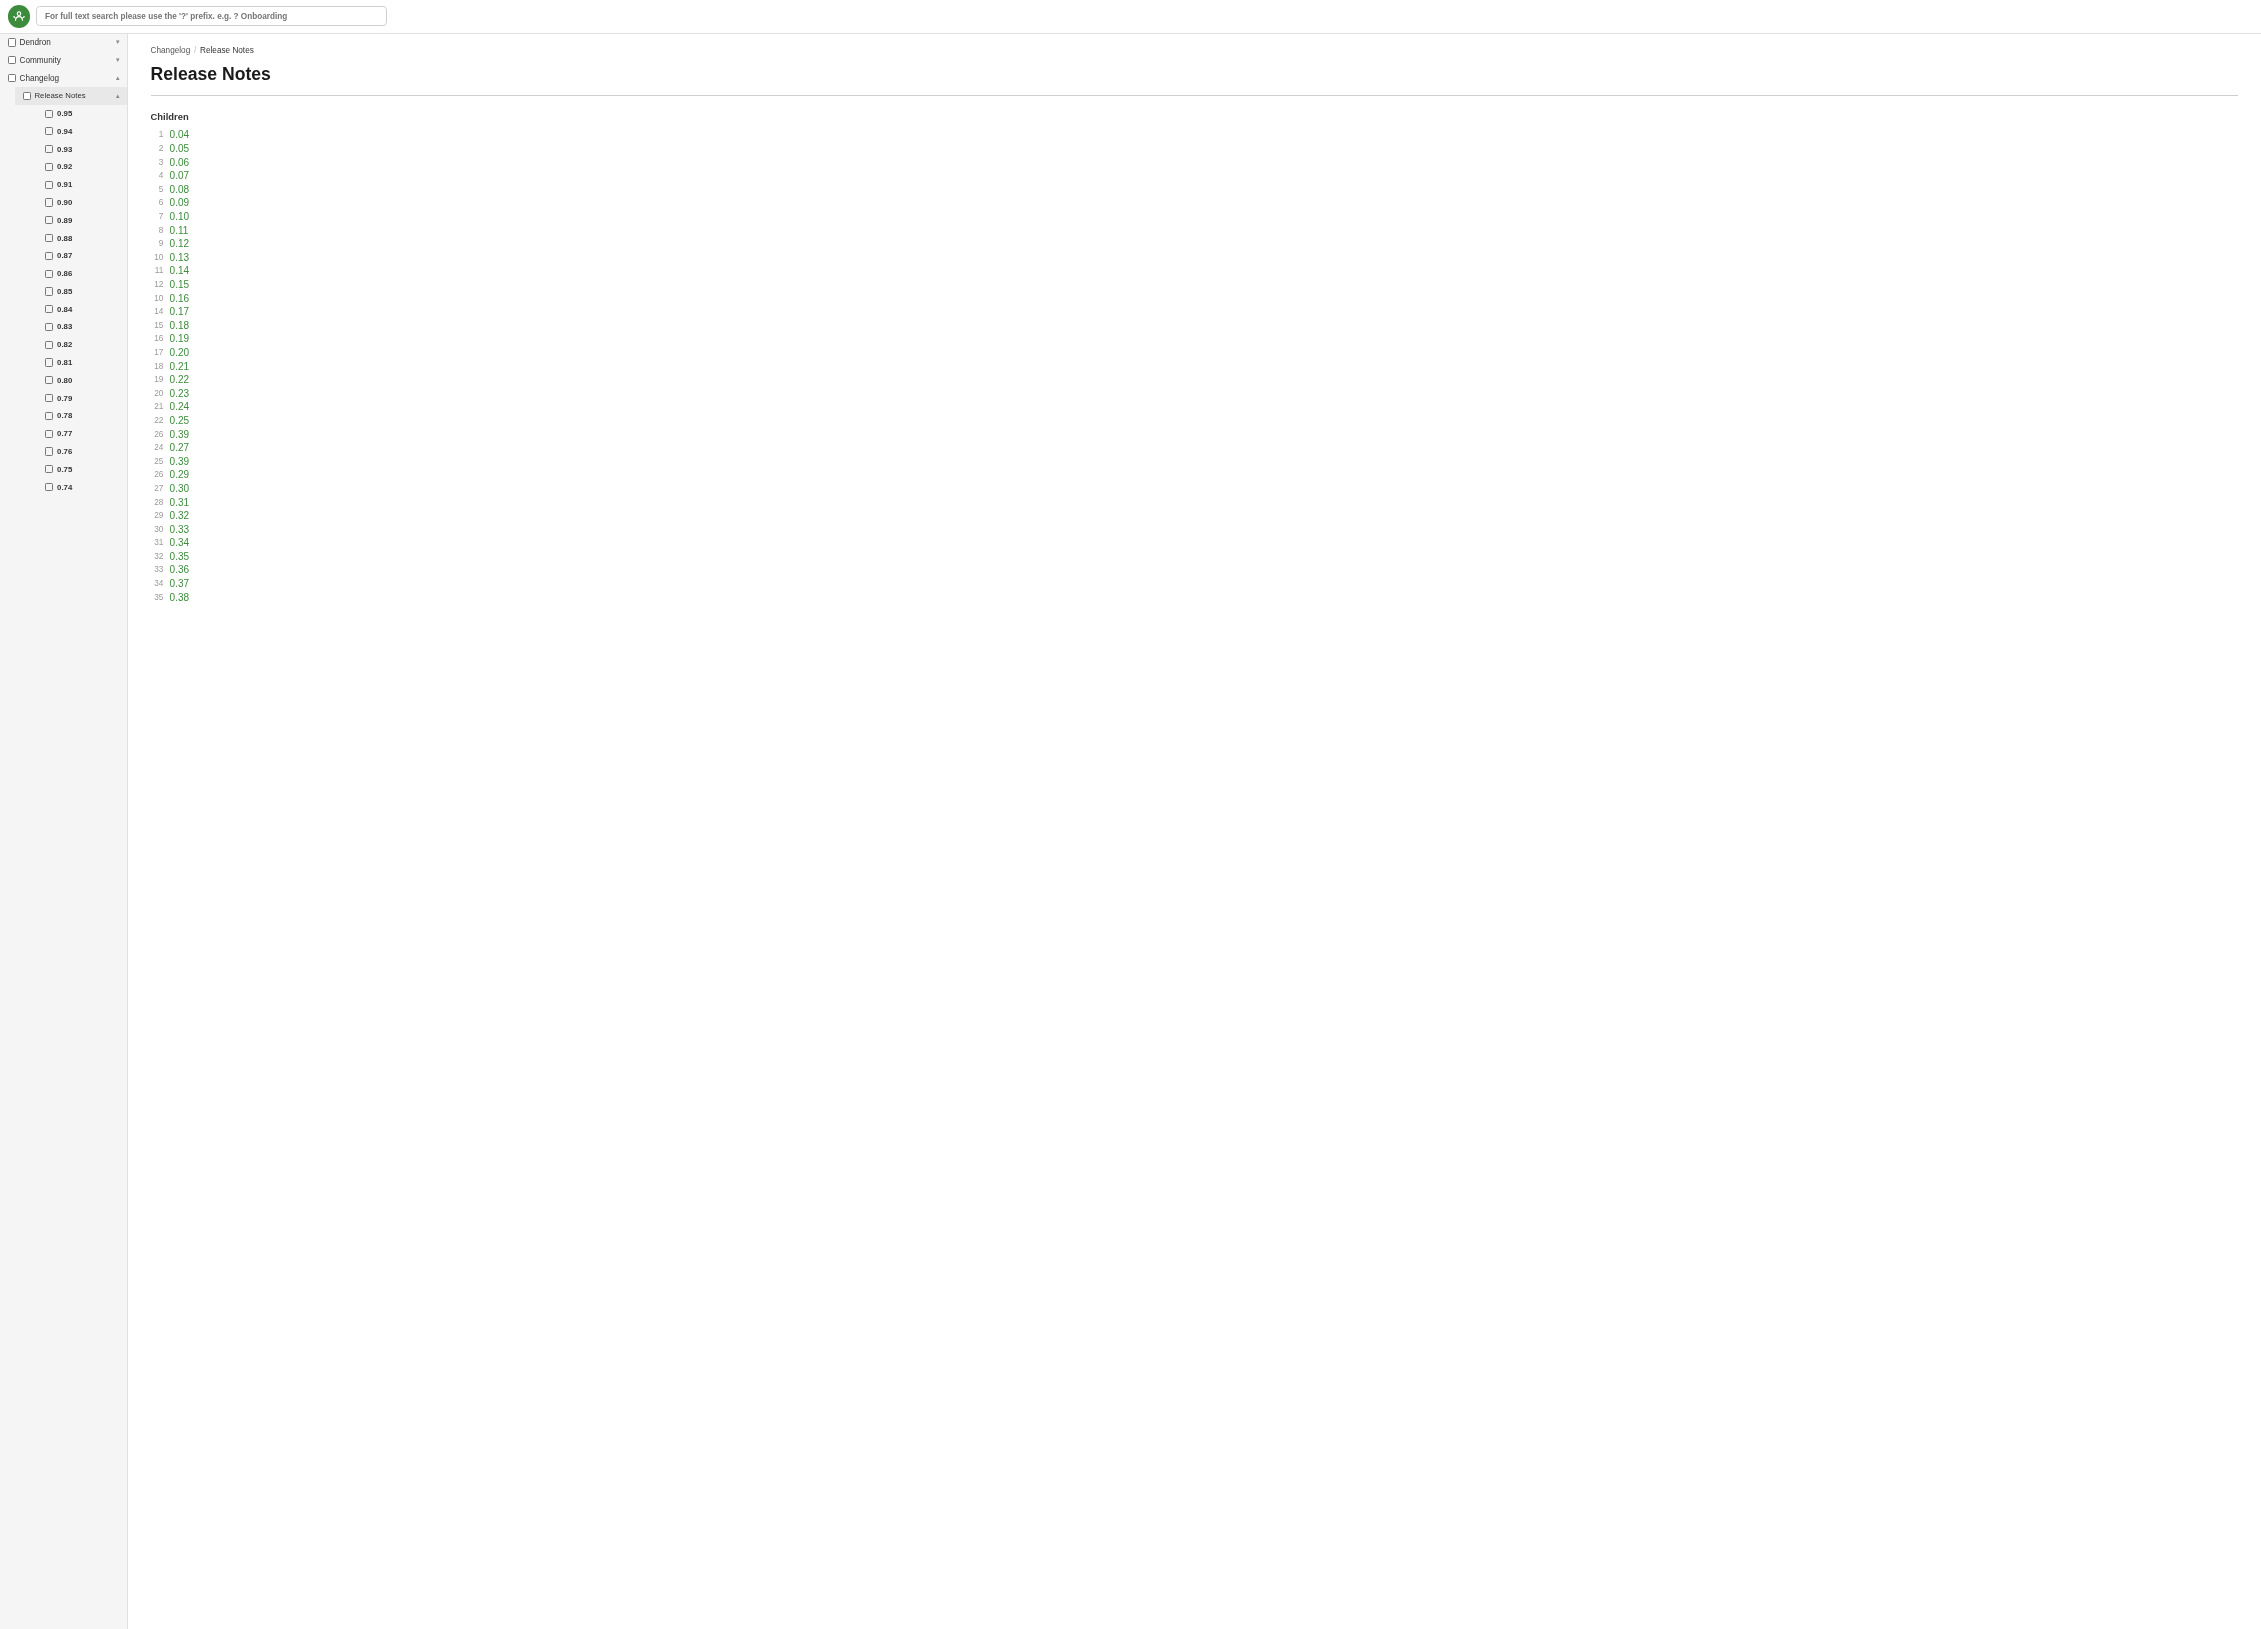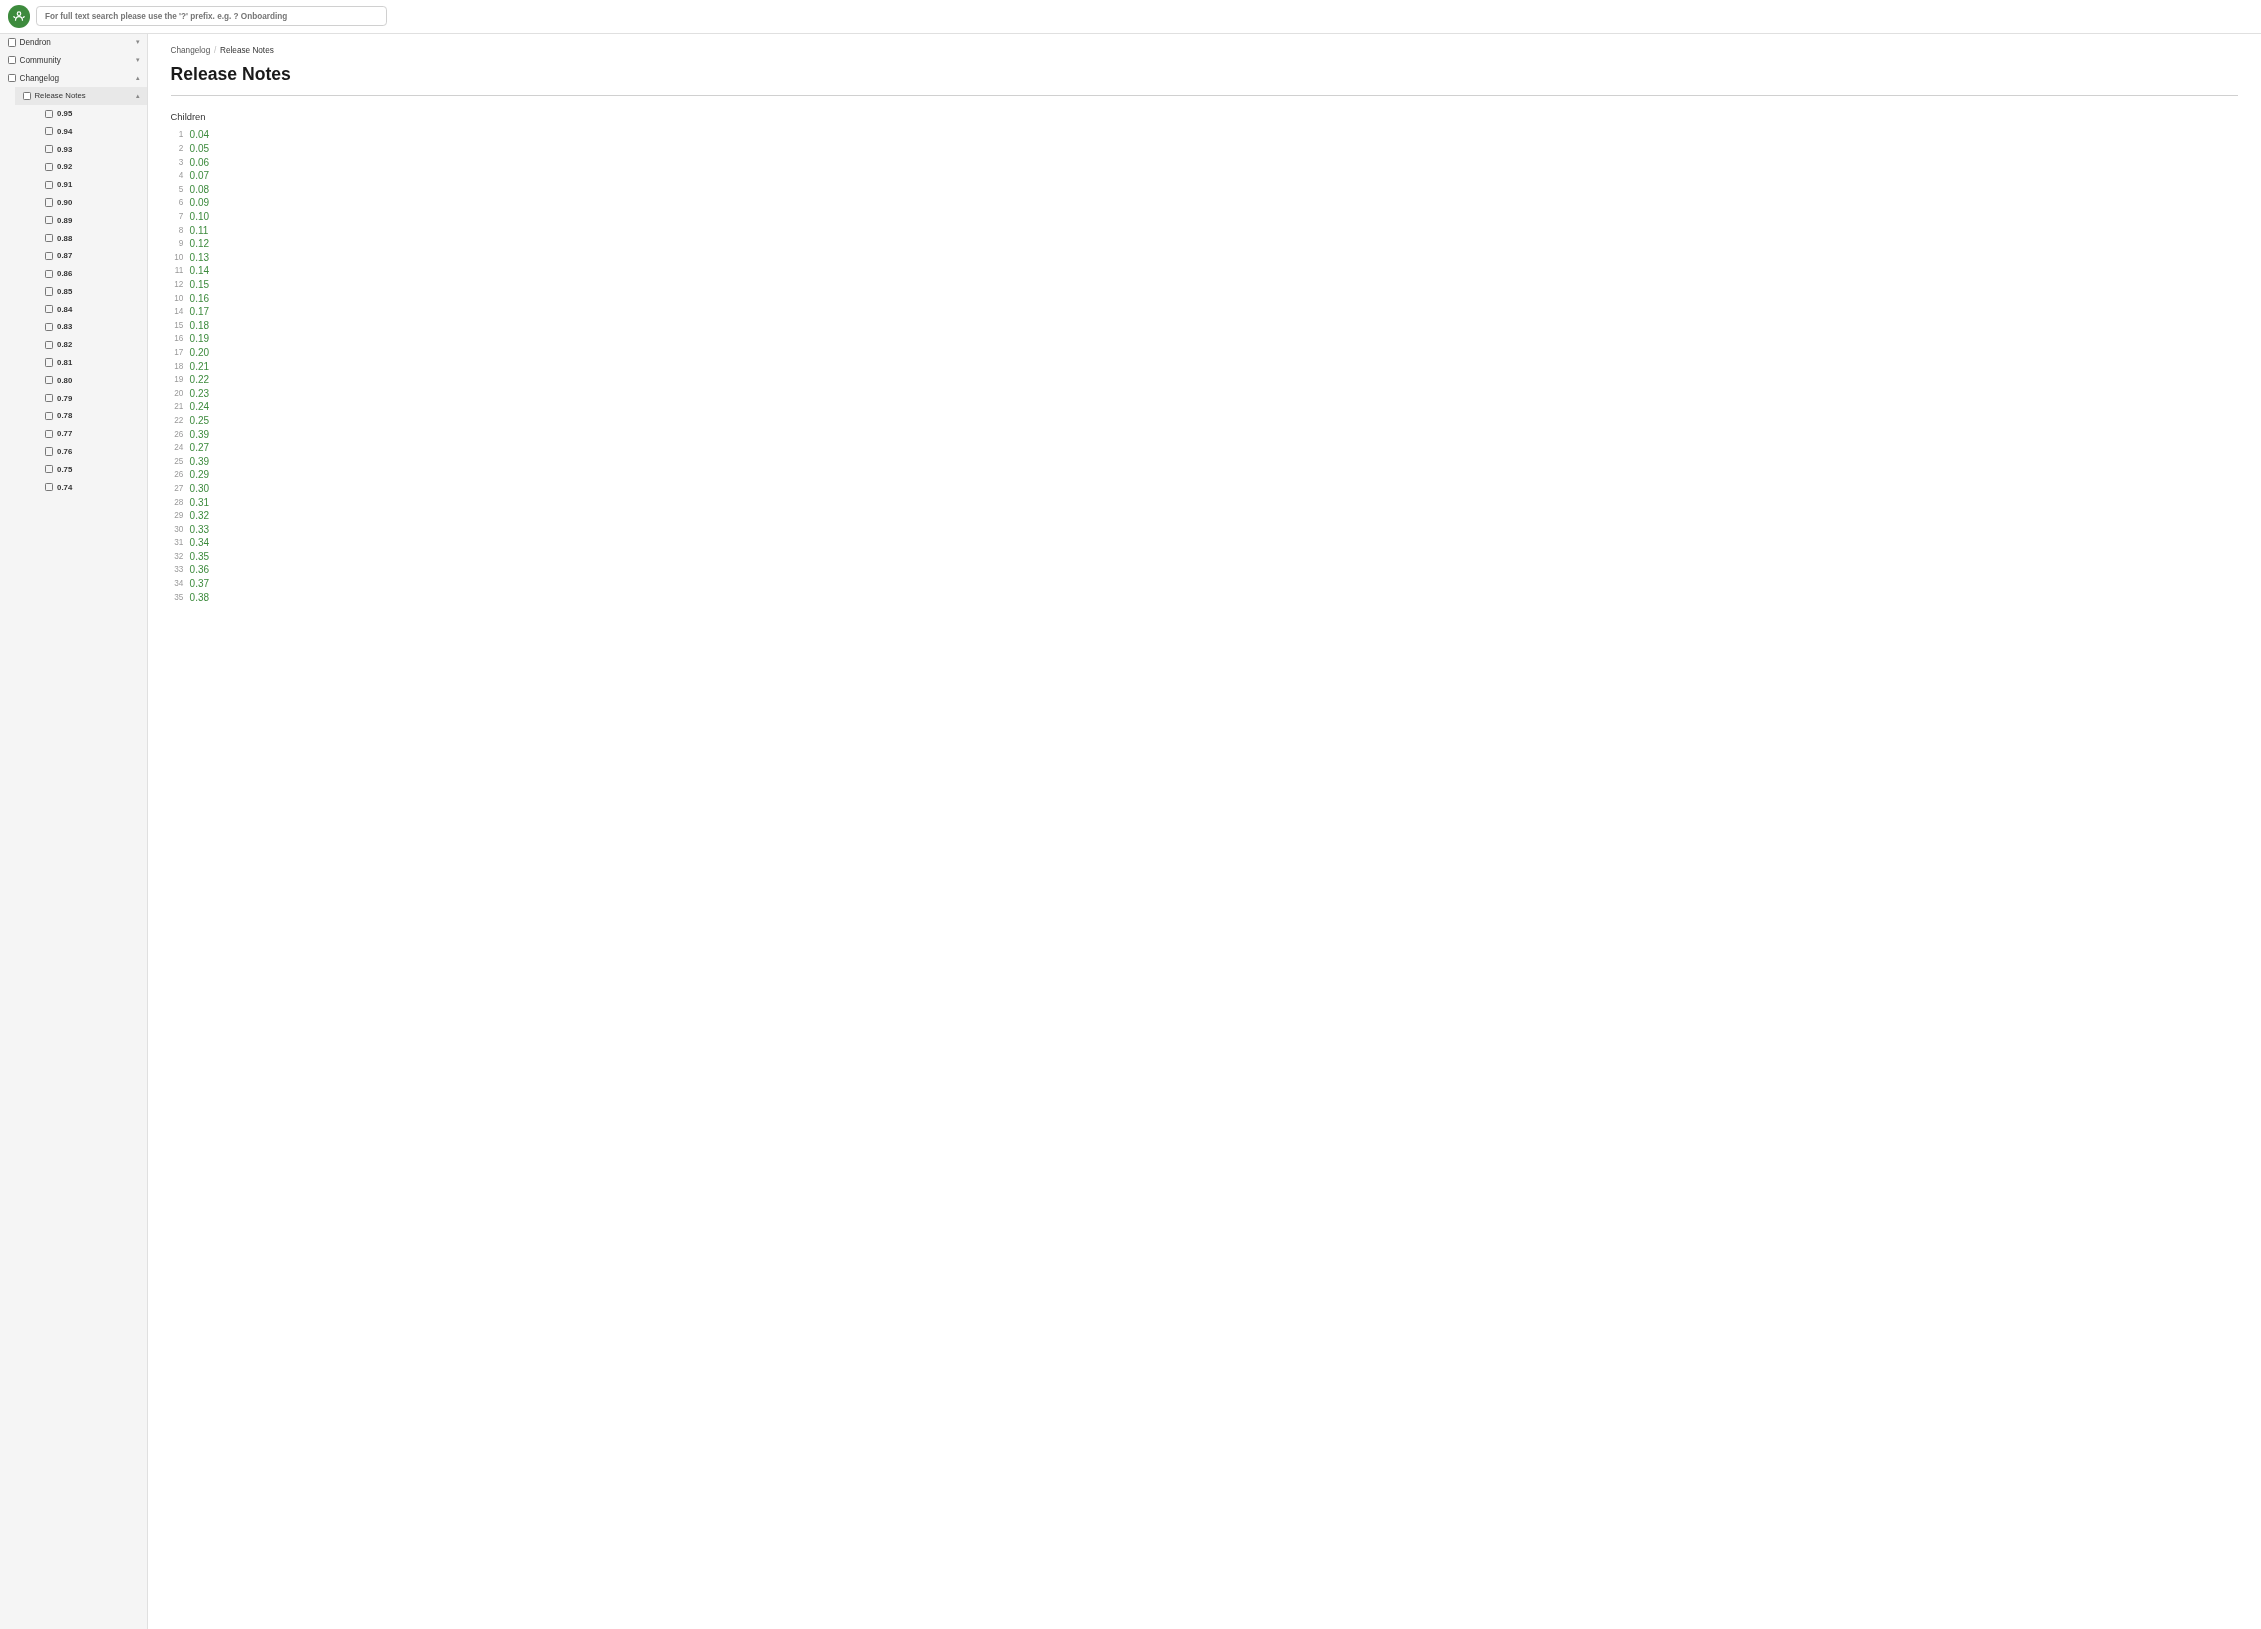--- a/index.html
+++ b/index.html
@@ -52,21 +52,21 @@
 
     
     .main-layout {
       display: flex;
       flex: 1;
       overflow: hidden;
     }
 
     
     .sidebar {
-      width: 148px;
+      width: 128px;
       background: #f5f5f5;
       border-right: 0.6px solid #e0e0e0;
       overflow-y: auto;
       flex-shrink: 0;
     }
     .sidebar-item {
       display: flex;
       align-items: center;
       padding: 4.4px 7.5px;
       cursor: pointer;
@@ -138,21 +138,21 @@
       margin-bottom: 10px;
     }
     .divider {
       border: none;
       border-top: 0.6px solid #d0d0d0;
       margin-bottom: 15px;
     }
 
     .children-section h3 {
       font-size: 9.4px;
-      font-weight: 400;
+      font-weight: 700;
       color: #333;
       margin-bottom: 6.3px;
     }
     .children-list {
       display: table;
       width: auto;
     }
     .child-row {
       display: table-row;
     }

